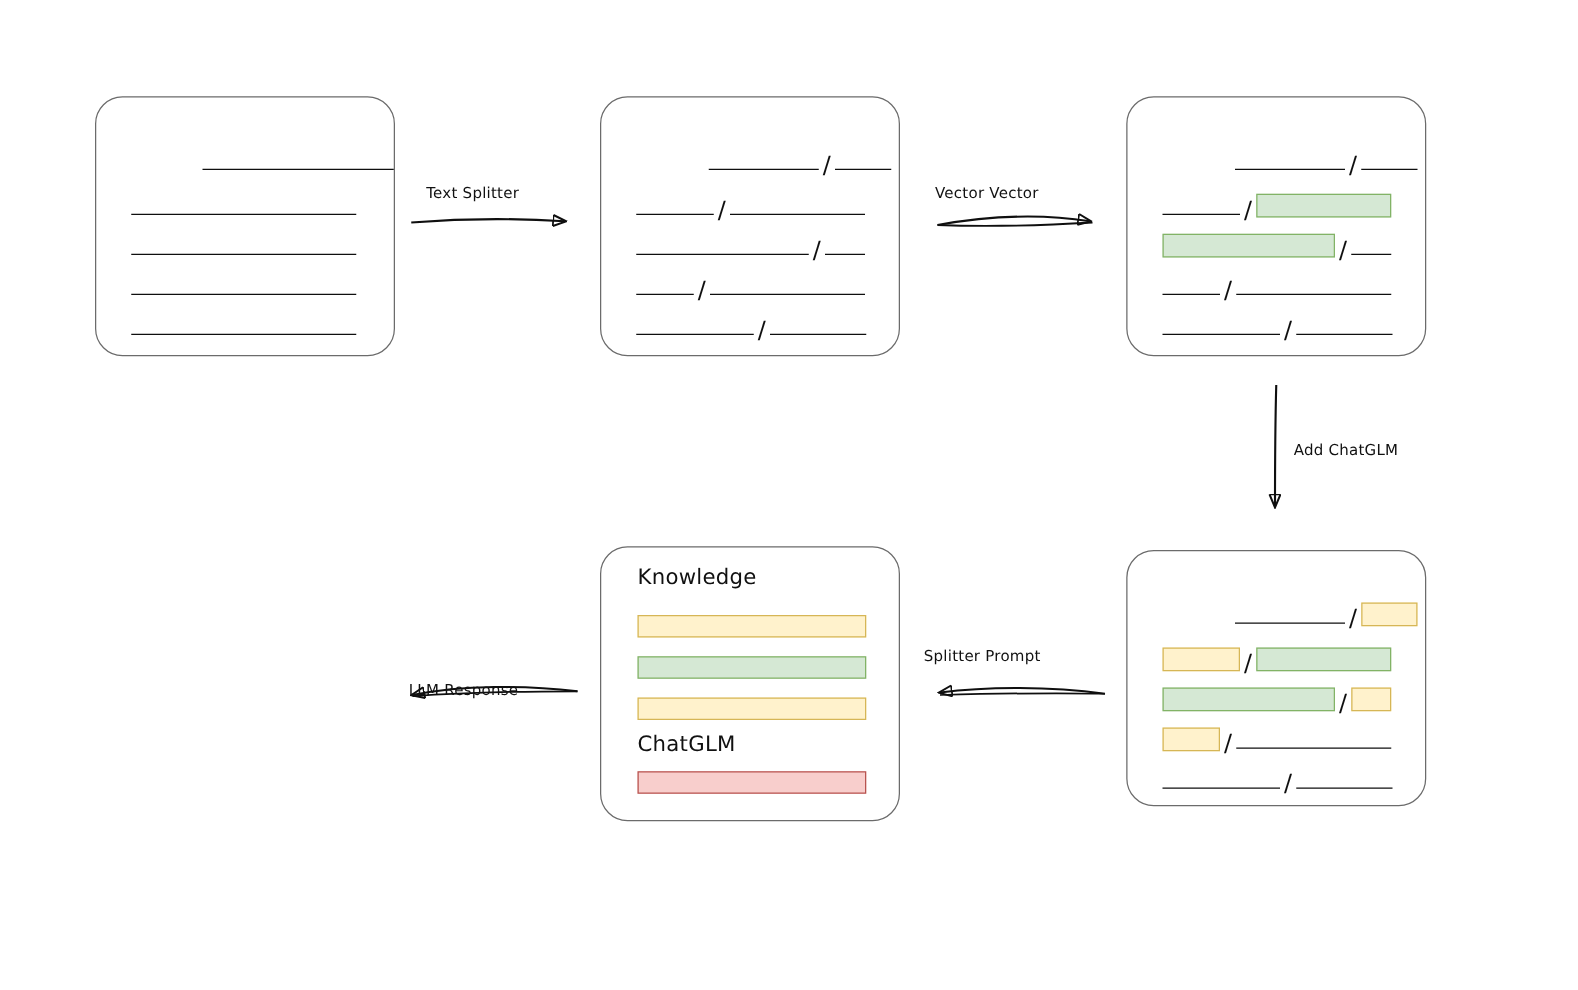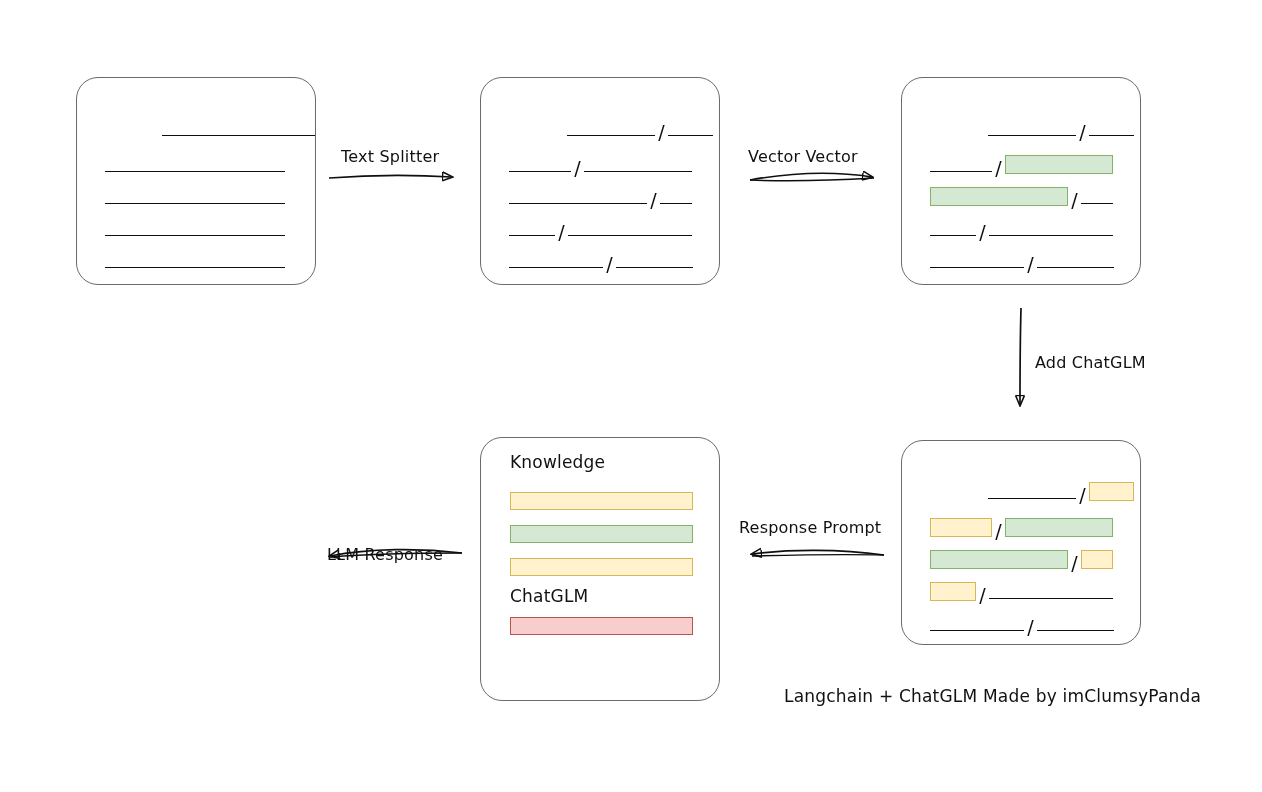--- a/index.html
+++ b/index.html
@@ -80,21 +80,21 @@
     background: #eee;
   }
   .bar.green  { background: #d5e8d4; border-color: #82b366; }
   .bar.yellow { background: #fff2cc; border-color: #d6b656; }
   .bar.red    { background: #f8cecc; border-color: #b85450; }
 
   
   .edge-label {
     position: absolute;
     font-family: "DejaVu Sans", sans-serif;
-    font-size: 16px;
+    font-size: 12px;
     color: #111;
     white-space: nowrap;
     letter-spacing: .2px;
   }
 
   
   .caption {
     position: absolute;
     font-family: "DejaVu Sans", sans-serif;
     font-size: 17px;
@@ -251,35 +251,34 @@
           <span class="seg" style="width: 124px;"></span>
         </div>
         <div class="row" style="left: 28px; top: 168px;">
           <span class="seg" style="width: 94px;"></span>
           <span class="slash">/</span>
           <span class="seg" style="width: 77px;"></span>
         </div>
       </div>
   </div>
 
-  <div class="card" style="left:480px; top:437px; width:240px; height:264px;">
+  <div class="card" style="left:480px; top:437px; width:240px; height:220px;">
     <div class="card-label" style="left:29px; top:14px;">Knowledge</div>
     <div class="bar yellow" style="left:29px; top:54px; width:183px;"></div>
     <div class="bar green" style="left:29px; top:87px; width:183px;"></div>
     <div class="bar yellow" style="left:29px; top:120px; width:183px;"></div>
     <div class="card-label" style="left:29px; top:148px;">ChatGLM</div>
     <div class="bar red" style="left:29px; top:179px; width:183px;"></div>
   </div>
 
 
   <div class="edge-label" style="left:341px; top:147px;">Text Splitter</div>
 
   <div class="edge-label" style="left:748px; top:147px;">Vector Vector</div>
 
   <div class="edge-label" style="left:1035px; top:353px;">Add ChatGLM</div>
 
-  <div class="edge-label" style="left:739px; top:518px;">Response Prompt</div>
+  <div class="edge-label" style="left:739px; top:518px;">Splitter Prompt</div>
 
   <div class="edge-label" style="left:327px; top:525px;margin-top:20px;">LLM Response</div>
 
-  <div class="caption" style="left:784px; top:686px;">Langchain + ChatGLM Made by imClumsyPanda</div>
 
 </div>
 
 </body></html>

